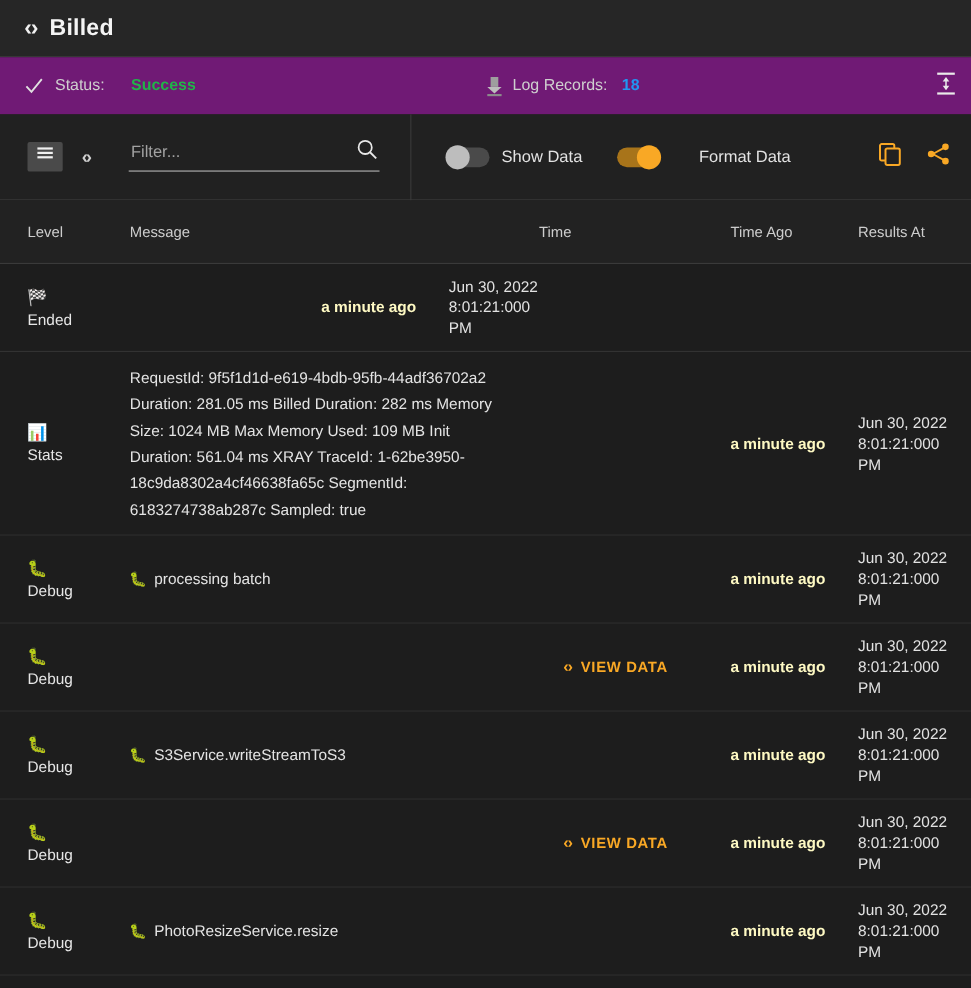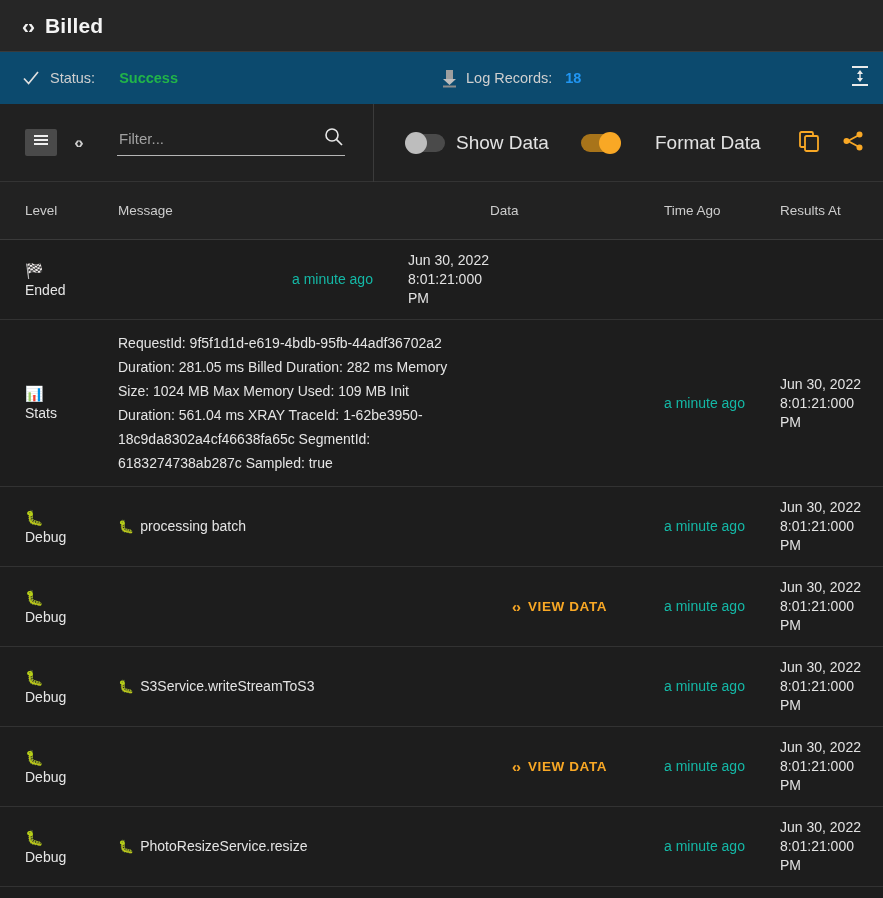--- a/index.html
+++ b/index.html
@@ -40,21 +40,21 @@
     color: #f4f4f4;
     font-size: 21px;
     font-weight: 700;
     letter-spacing: .2px;
   }
 
   
   .statusbar {
     height: 52px;
     flex: 0 0 52px;
-    background: #0c4a6e;
+    background: #701a75;
     display: flex;
     align-items: center;
     padding: 0 18px 0 22px;
     position: relative;
   }
   .status-group { display: flex; align-items: center; }
   .check-ico {
     width: 18px; height: 18px;
     margin-right: 10px;
     display: inline-block;
@@ -161,21 +161,21 @@
   .sw.off { background: #4a4a4a; }
   .sw.on  { background: #a8741a; }
   .sw .knob {
     position: absolute;
     top: -2px;
     width: 22px; height: 22px;
     border-radius: 50%;
   }
   .sw.off .knob { left: -1px; background: #bdbdbd; }
   .sw.on  .knob { right: -1px; background: #f9a825; }
-  .sw-label { color: #e2e2e2; font-size: 19px; margin-left: 11px; }
+  .sw-label { color: #e2e2e2; font-size: 15px; margin-left: 11px; }
   .tb-right {
     position: absolute;
     right: 18px;
     display: flex;
     align-items: center;
     gap: 20px;
   }
   .tb-icon-btn { cursor: pointer; display: flex; align-items: center; }
 
   
@@ -228,21 +228,21 @@
     align-items: center;
     cursor: pointer;
     padding-left: 22px;
   }
   .view-data .vd-ico {
     font-size: 15px;
     font-weight: 700;
     letter-spacing: -1px;
     margin-right: 8px;
   }
-  .timeago { color: #14b8a6; font-size: 14px; line-height: 19px; }
+  .timeago { color: #fef9c3; font-size: 14px; line-height: 19px; font-weight: bold; }
   .created { color: #e2e2e2; font-size: 14px; line-height: 19px; padding-right: 6px; }
 </style>
 </head>
 <body>
 
 <div class="app">
 
   <div class="titlebar">
     <span class="code-ico">‹›</span>
     <h1>Billed</h1>
@@ -347,21 +347,21 @@
           </svg>
         </span>
       </span>
     </div>
   </div>
 
   <div class="table-area">
     <div class="thead">
       <div class="th col-level">Level</div>
       <div class="th col-message">Message</div>
-      <div class="th col-data">Data</div>
+      <div class="th col-data">Time</div>
       <div class="th col-time">Time Ago</div>
       <div class="th col-created">Results At</div>
     </div>
     <div id="tbody">
         <div class="row">
           <div class="cell col-level lvl-cell">
             <span class="lvl-ico">🏁</span>
             <span class="lvl-txt">Ended</span>
           </div>
           <div class="cell col-data"></div>

